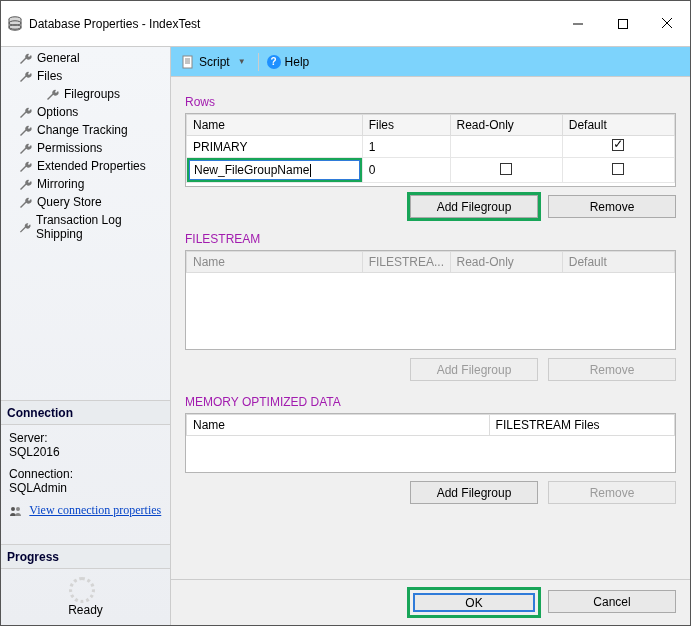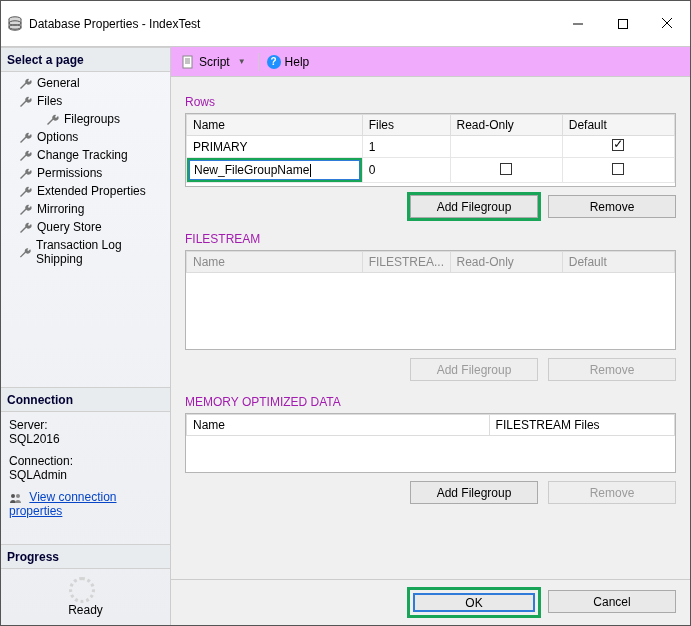--- a/index.html
+++ b/index.html
@@ -16,25 +16,25 @@
   .nav { padding:2px 0; }
   .nav-item { display:flex; align-items:center; padding:2px 8px 2px 18px; cursor:default; }
   .nav-item .wr { width:14px; height:12px; margin-right:4px; }
   .nav-item.sel { font-weight:normal;padding-left:45px; }
   .nav-item.sel .lbl { text-decoration: none; }
   .conn { padding:6px 8px; }
   .kv { margin-bottom:8px; }
   .kv .k { color:#000; }
   .kv .v { color:#000; }
   .conn .people { width:14px;height:12px; margin-right:3px; display:inline-block; vertical-align:middle;}
-  .link { color:#0645c8; text-decoration:underline; cursor:pointer; }
+  .link { color:#0645c8; text-decoration:underline; cursor:pointer;font-family:Liberation Serif, serif; }
   .progress-row { display:flex; align-items:center; padding:8px;flex-direction:column; }
   .spinner { width:26px; height:26px; border:3px dotted #d4d4d4; border-radius:50%; margin-right:8px; }
   .right { flex:1; background:#f0f0f0; display:flex; flex-direction:column; min-width:0;}
-  .toolbar { height:30px; display:flex; align-items:center; padding:0 10px; background:#f0abfc; border-bottom:1px solid #ccc; gap:4px;}
+  .toolbar { height:30px; display:flex; align-items:center; padding:0 10px; background:#7dd3fc; border-bottom:1px solid #ccc; gap:4px;}
   .toolbar .scripticon { width:14px; height:14px; }
   .toolbar .drop { font-size:8px; color:#555; padding:0 4px;}
   .toolbar .sep { width:1px; height:18px; background:#ccc; margin:0 4px;}
   .toolbar .helpicon { width:14px;height:14px; border-radius:50%; background:#1e90ff; color:#fff; display:flex; align-items:center;justify-content:center; font-weight:bold; font-size:10px;}
   .panel { padding:10px 14px; flex:1; overflow:auto; display:flex; flex-direction:column; }
   .sect-label { color:#a21caf; margin:8px 0 4px; }
   .grid { border:1px solid #b5b5b5; background:#fff; }
   .grid table { width:100%; border-collapse:collapse; table-layout:fixed;}
   .grid th { text-align:left; font-weight:normal; background:#f5f5f5; border:1px solid #dcdcdc; padding:3px 6px; }
   .grid td { border:1px solid #e6e6e6; padding:3px 6px; height:20px;}
@@ -85,21 +85,20 @@
           <svg width="11" height="11">
             <line x1="0" y1="0" x2="10" y2="10" stroke="#000"></line>
             <line x1="10" y1="0" x2="0" y2="10" stroke="#000"></line>
           </svg>
         </div>
     </div>
   </div>
 
   <div class="body">
     <div class="left">
-      <div class="sect-head">Select a page</div>
       <div class="nav">
         <div class="nav-item">
             <svg class="wr" viewBox="0 0 14 12">
               <path d="M10 2a3 3 0 0 0-3.7 3.7L1 11l1 1 5.3-5.3A3 3 0 0 0 12 3l-2 2-1-1z" fill="#777"></path>
             </svg>
             <span class="lbl">General</span>
           </div>
         <div class="nav-item">
             <svg class="wr" viewBox="0 0 14 12">
               <path d="M10 2a3 3 0 0 0-3.7 3.7L1 11l1 1 5.3-5.3A3 3 0 0 0 12 3l-2 2-1-1z" fill="#777"></path>

